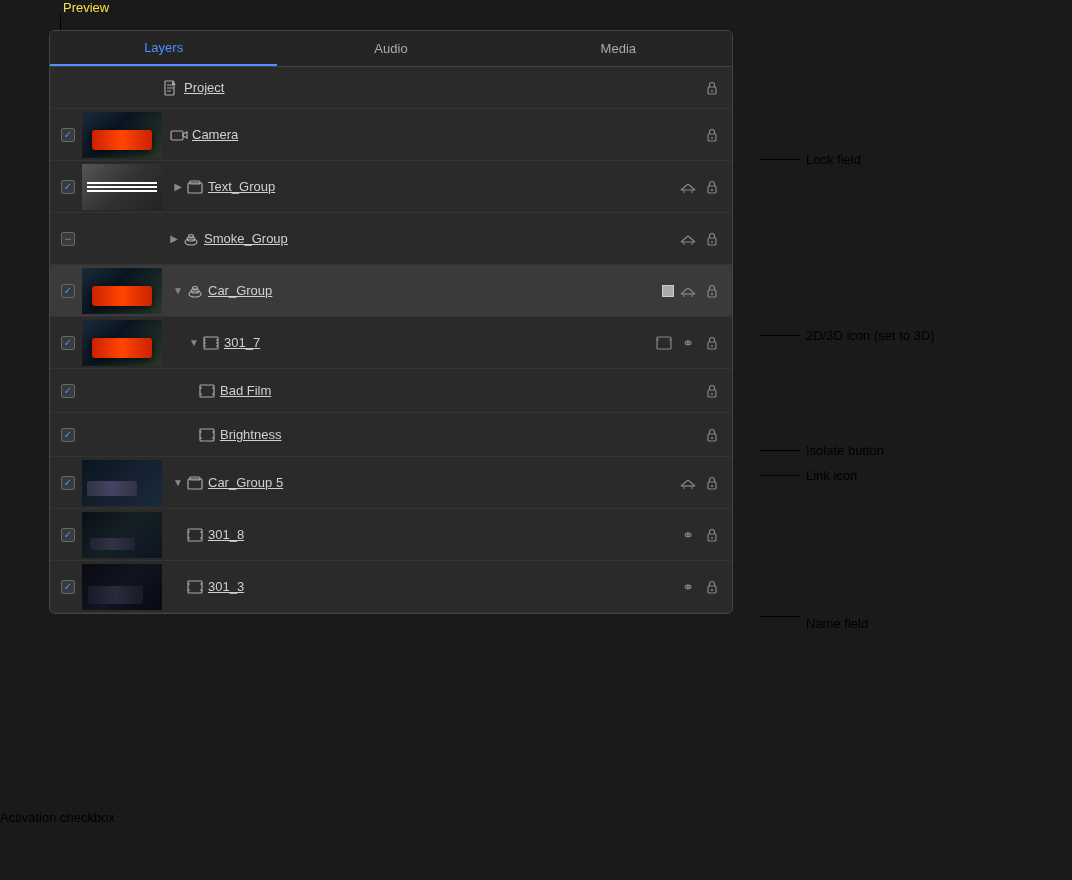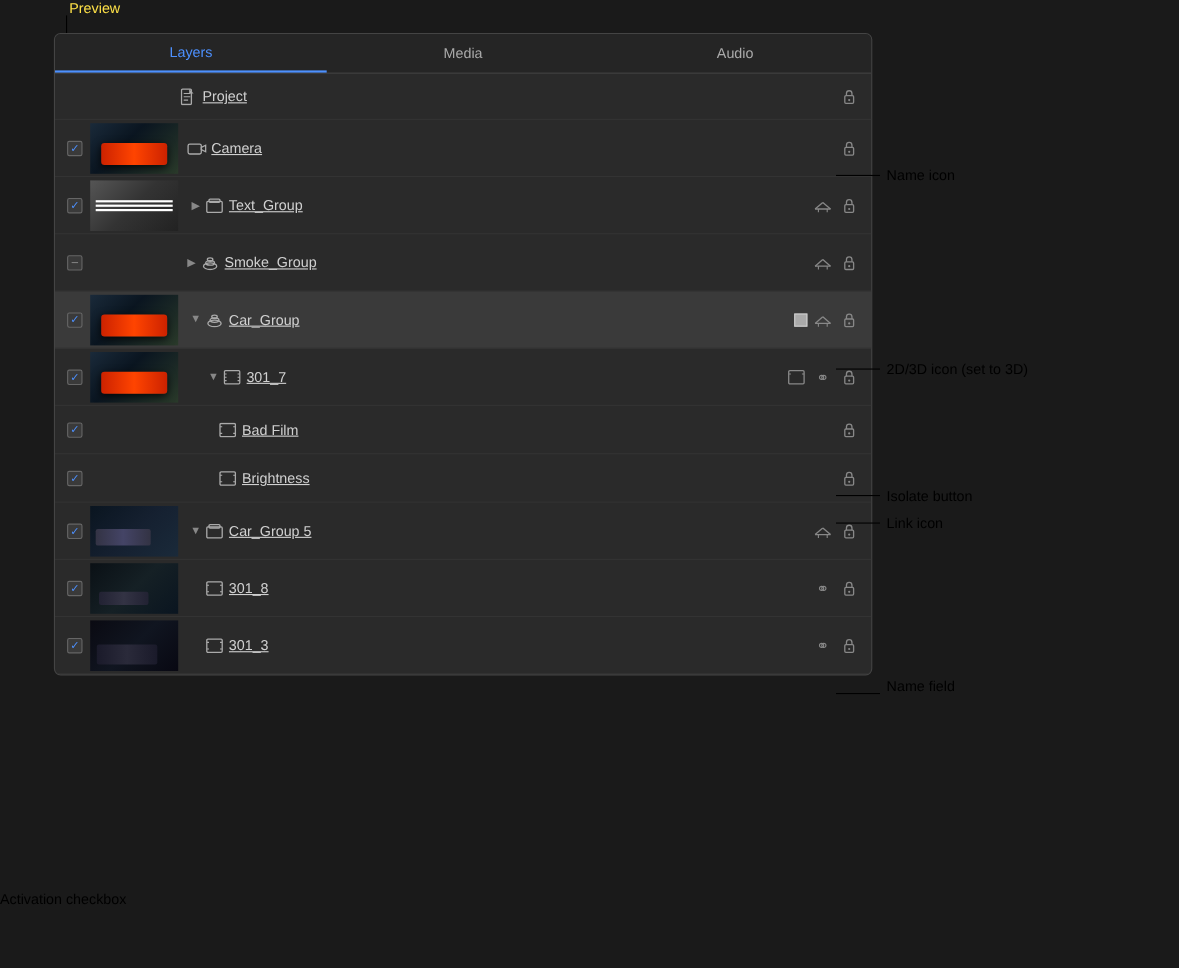--- a/index.html
+++ b/index.html
@@ -10,21 +10,21 @@
       width: 1072px;
       min-height: 880px;
       position: relative;
     }
 
     
     .panel {
       position: absolute;
       top: 30px;
       left: 49px;
-      width: 744px;
+      width: 684px;
       background: #2a2a2a;
       border: 1px solid #444;
       border-radius: 6px;
       overflow: hidden;
     }
 
     
     .tabs {
       display: flex;
       background: #252525;
@@ -267,22 +267,22 @@
 </head>
 <body>
 
 <div class="preview-label">Preview</div>
 <div class="preview-line"></div>
 
 <div class="panel">
 
   <div class="tabs">
     <div class="tab active">Layers</div>
+    <div class="tab">Audio</div>
     <div class="tab">Media</div>
-    <div class="tab">Audio</div>
   </div>
 
   <div class="layer-row" style="height:42px;">
     <div class="checkbox-area"></div>
     <div style="width:80px; flex-shrink:0;"></div>
     <div class="layer-icon">
       <svg width="14" height="16" viewBox="0 0 14 16">
         <rect x="1" y="1" width="9" height="14" rx="1" fill="none" stroke="#aaa" stroke-width="1.2"></rect>
         <line x1="3" y1="5" x2="9" y2="5" stroke="#aaa" stroke-width="1"></line>
         <line x1="3" y1="8" x2="9" y2="8" stroke="#aaa" stroke-width="1"></line>
@@ -614,36 +614,36 @@
           <circle cx="7" cy="11" r="1" fill="#888"></circle>
         </svg>
       </div>
     </div>
   </div>
 
 </div>
 
 <div style="position:absolute; top:152px; left:760px; display:flex; align-items:center; gap:6px;">
   <div style="width:40px; height:1px; background:#000;"></div>
-  <span style="font-size:13px; color:#000;">Name icon</span>
+  <span style="font-size:13px; color:#000;">Lock field</span>
 </div>
 
 <div style="position:absolute; top:328px; left:760px; display:flex; align-items:center; gap:6px;">
   <div style="width:40px; height:1px; background:#000;"></div>
   <span style="font-size:13px; color:#000;">2D/3D icon (set to 3D)</span>
 </div>
 
 <div style="position:absolute; top:395px; left:760px; display:flex; align-items:center; gap:6px;margin-top:48px;">
   <div style="width:40px; height:1px; background:#000;"></div>
   <span style="font-size:13px; color:#000;">Isolate button</span>
 </div>
 
 <div style="position:absolute; top:468px; left:760px; display:flex; align-items:center; gap:6px;">
   <div style="width:40px; height:1px; background:#000;"></div>
   <span style="font-size:13px; color:#000;">Link icon</span>
 </div>
 
-<div style="position:absolute; top:616px; left:760px; display:flex; align-items:flex-end; gap:6px;">
+<div style="position:absolute; top:616px; left:760px; display:flex; align-items:flex-start; gap:6px;">
   <div style="width:40px; height:1px; background:#000;"></div>
   <span style="font-size:13px; color:#000;">Name field</span>
 </div>
 
 <div style="position:absolute; bottom:55px; left:0px; font-size:13px; color:#000;">Activation checkbox</div>
 
 </body></html>

